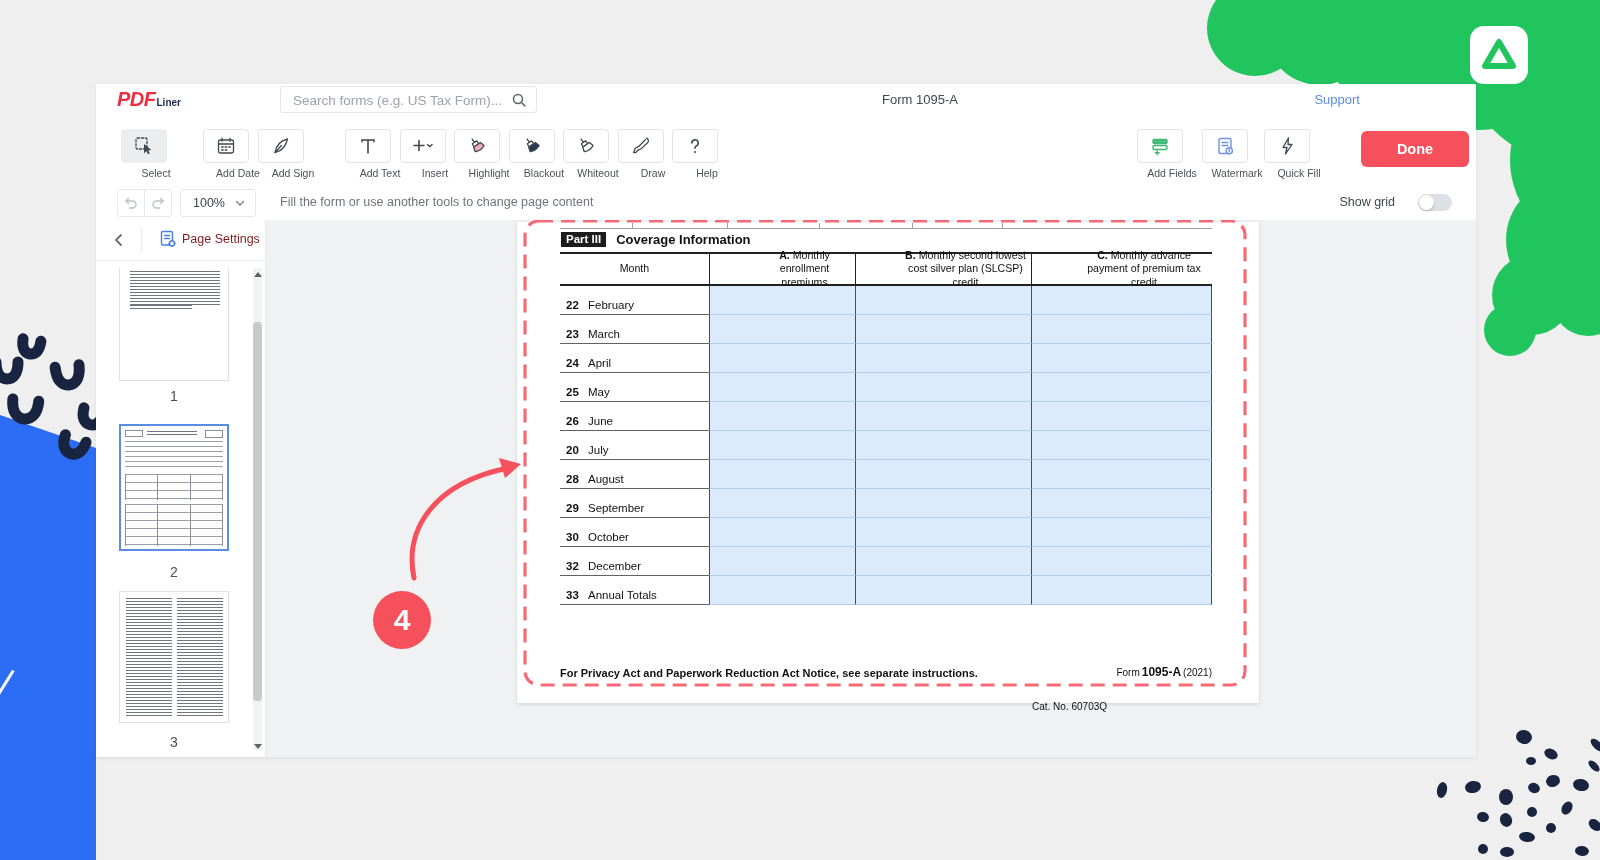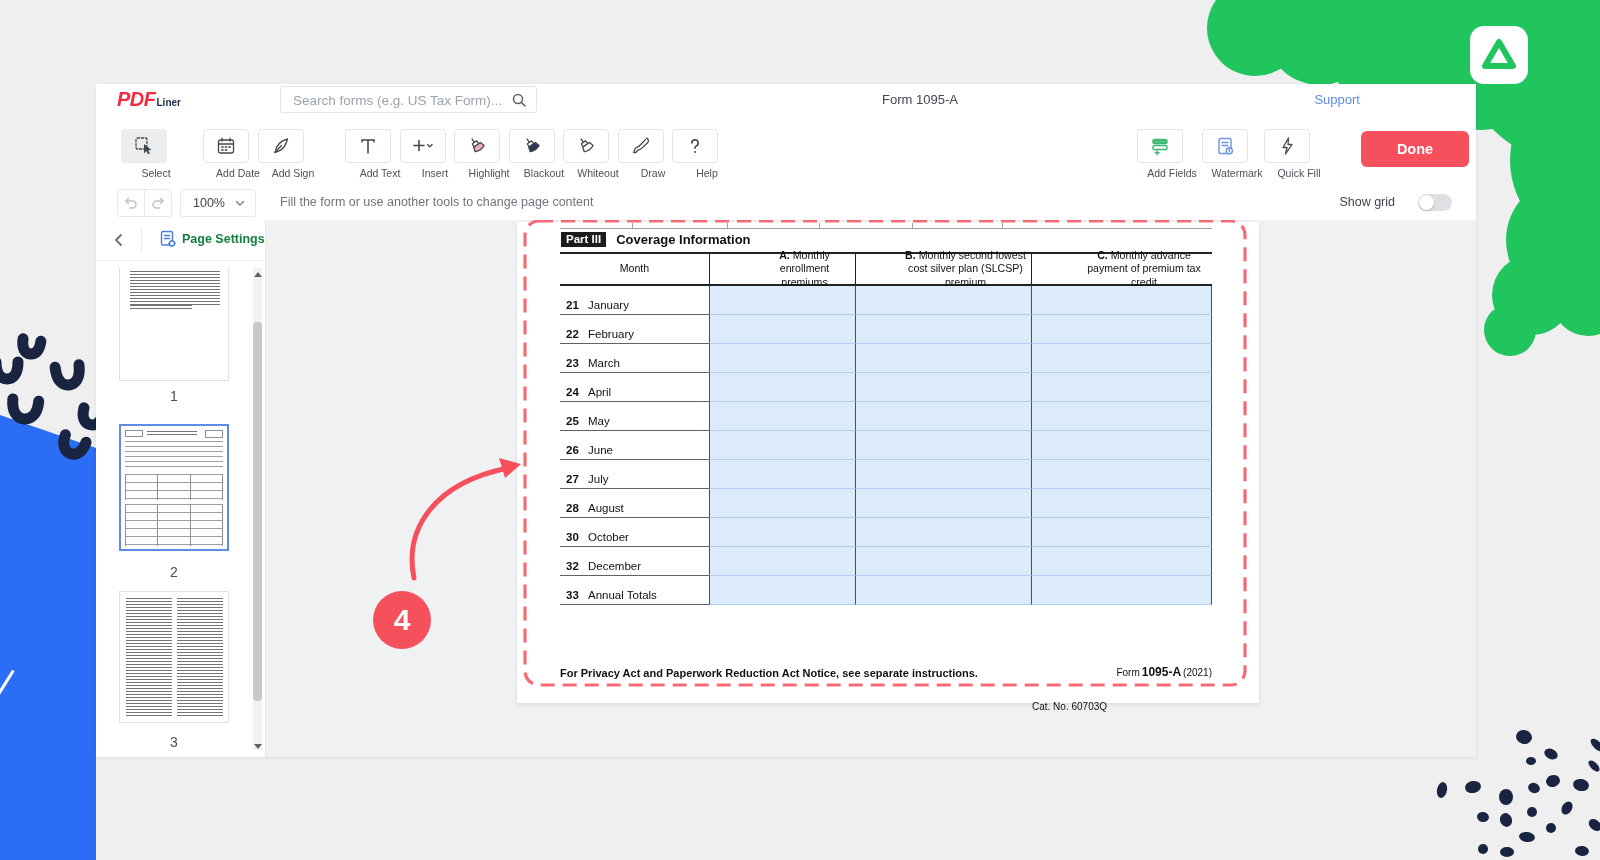--- a/index.html
+++ b/index.html
@@ -57,21 +57,21 @@
   #grid-toggle{right:24px;top:9px;width:34px;height:17px;border-radius:9px;background:#dde1e5;cursor:pointer;}
   #grid-toggle .knob{position:absolute;left:1px;top:1px;width:15px;height:15px;border-radius:50%;background:#fff;
                      box-shadow:0 1px 2px rgba(0,0,0,.25);}
 
   
   #side{left:0;top:136px;width:170px;height:537px;background:#fff;border-right:1px solid #e8eaec;box-sizing:border-box;}
   #side-hdr{left:0;top:0;width:169px;height:40px;border-bottom:1px solid #eceef0;}
   #back-btn{left:14px;top:11px;cursor:pointer;}
   #side-div{left:45px;top:8px;width:1px;height:24px;background:#e9ebed;}
   #ps{left:62px;top:9px;display:flex;align-items:center;cursor:pointer;}
-  #ps .pslabel{font-size:12.5px;font-weight:bold;color:#15803d;margin-left:4px;}
+  #ps .pslabel{font-size:12.5px;font-weight:normal;color:#7f1d1d;margin-left:4px;}
   .thumb{position:absolute;left:23px;width:110px;background:#fff;border:1px solid #dfe1e3;box-sizing:border-box;cursor:pointer;}
   .thumb.sel{border:2px solid #5b8ce8;}
   .pagenum{position:absolute;left:23px;width:110px;text-align:center;font-size:14px;color:#4b5056;}
   .tline{background:repeating-linear-gradient(to bottom,#70757c 0 1px,transparent 1px 3px);}
   .mbx{position:absolute;border:1px solid #8a9099;box-sizing:border-box;}
   .mrows{position:absolute;background:
       linear-gradient(to right,#8a9099 1px,transparent 1px 33%,#8a9099 33% calc(33% + 1px),transparent calc(33% + 1px) 66%,#8a9099 66% calc(66% + 1px),transparent calc(66% + 1px) 99%,#8a9099 99%),
       repeating-linear-gradient(to bottom,#9aa0a6 0 1px,transparent 1px 8px);}
   .mstripes{position:absolute;background:repeating-linear-gradient(to bottom,#9aa0a6 0 1px,transparent 1px 5px);}
   
@@ -430,36 +430,27 @@
 
     <div id="ftable" class="abs">
       <div class="fhead">
         <div class="hcell c0">
             <span>Month</span>
           </div>
         <div class="hcell c1">
             <span><b>A.</b><span>Monthly enrollment premiums</span></span>
           </div>
         <div class="hcell c2">
-            <span><b>B.</b><span>Monthly second lowest cost silver plan (SLCSP) premium</span></span>
+            <span><b>B.</b><span>Monthly second lowest cost silver plan (SLCSP) credit</span></span>
           </div>
         <div class="hcell c3">
             <span><b>C.</b><span>Monthly advance payment of premium tax credit</span></span>
           </div>
       </div>
       <div id="fbody">
-  <div class="frow">
-    <div class="mcell">
-      <span class="mnum">21</span>
-      <span class="mlabel">January</span>
-    </div>
-    <div class="bcell b1"></div>
-    <div class="bcell b2"></div>
-    <div class="bcell b3 last"></div>
-  </div>
 
   <div class="frow">
     <div class="mcell">
       <span class="mnum">22</span>
       <span class="mlabel">February</span>
     </div>
     <div class="bcell b1"></div>
     <div class="bcell b2"></div>
     <div class="bcell b3 last"></div>
   </div>
@@ -499,38 +490,47 @@
       <span class="mnum">26</span>
       <span class="mlabel">June</span>
     </div>
     <div class="bcell b1"></div>
     <div class="bcell b2"></div>
     <div class="bcell b3 last"></div>
   </div>
 
   <div class="frow">
     <div class="mcell">
-      <span class="mnum">27</span>
+      <span class="mnum">20</span>
       <span class="mlabel">July</span>
     </div>
     <div class="bcell b1"></div>
     <div class="bcell b2"></div>
     <div class="bcell b3 last"></div>
   </div>
 
   <div class="frow">
     <div class="mcell">
       <span class="mnum">28</span>
       <span class="mlabel">August</span>
     </div>
     <div class="bcell b1"></div>
     <div class="bcell b2"></div>
     <div class="bcell b3 last"></div>
   </div>
 
+  <div class="frow">
+    <div class="mcell">
+      <span class="mnum">29</span>
+      <span class="mlabel">September</span>
+    </div>
+    <div class="bcell b1"></div>
+    <div class="bcell b2"></div>
+    <div class="bcell b3 last"></div>
+  </div>
 
   <div class="frow">
     <div class="mcell">
       <span class="mnum">30</span>
       <span class="mlabel">October</span>
     </div>
     <div class="bcell b1"></div>
     <div class="bcell b2"></div>
     <div class="bcell b3 last"></div>
   </div>

